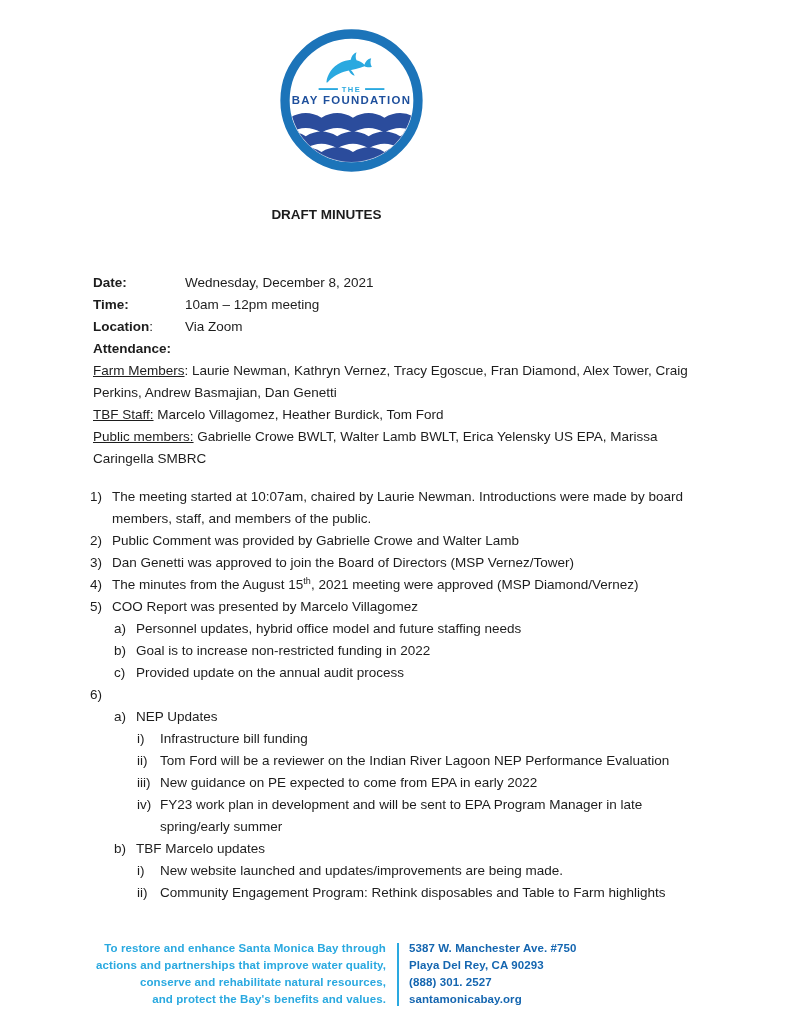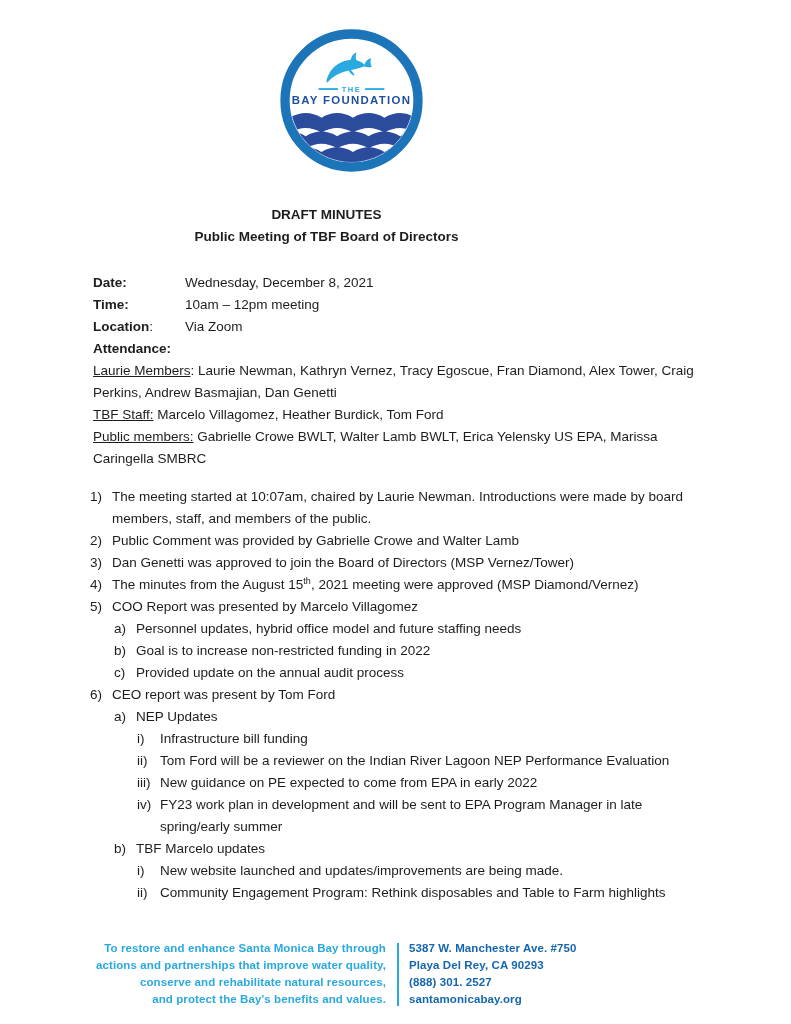--- a/index.html
+++ b/index.html
@@ -71,42 +71,41 @@
     <path fill="#2AA9E0" d="M96,57 C97.5,61.5 100.5,64.5 104.5,65.5 C103,61.5 101,59 98.8,57.2 Z"></path>
     <line x1="54" y1="84" x2="81" y2="84" stroke="#2AA9E0" stroke-width="2.6"></line>
     <line x1="119" y1="84" x2="146" y2="84" stroke="#2AA9E0" stroke-width="2.6"></line>
     <text x="100" y="88" text-anchor="middle" font-family="Liberation Sans, sans-serif" font-size="10.5" font-weight="bold" letter-spacing="2.2" fill="#2AA9E0">THE</text>
     <text x="100" y="105" text-anchor="middle" font-family="Liberation Sans, sans-serif" font-size="16" font-weight="bold" letter-spacing="1.8" fill="#1E4F9C">BAY FOUNDATION</text>
   </svg>
 </div>
 
 <div class="title-block">
   <div>DRAFT MINUTES</div>
-  <div>Public Meeting of TBF Board of Directors</div>
 </div>
 
 <div class="content">
 
   <div class="meta-row">
     <span class="meta-label"><span>Date:</span><span class="colon"></span></span>
     <span class="meta-value">Wednesday, December 8, 2021</span>
   </div>
   <div class="meta-row">
     <span class="meta-label"><span>Time:</span><span class="colon"></span></span>
     <span class="meta-value">10am – 12pm meeting</span>
   </div>
   <div class="meta-row">
     <span class="meta-label"><span>Location</span><span class="colon">:</span></span>
     <span class="meta-value">Via Zoom</span>
   </div>
 
   <div class="heading">Attendance:</div>
 
   <div class="att">
-    <p><span class="lead">Laurie Members</span><span>: </span><span>Laurie Newman, Kathryn Vernez, Tracy Egoscue, Fran Diamond, Alex Tower, Craig Perkins, Andrew Basmajian, Dan Genetti</span></p>
+    <p><span class="lead">Farm Members</span><span>: </span><span>Laurie Newman, Kathryn Vernez, Tracy Egoscue, Fran Diamond, Alex Tower, Craig Perkins, Andrew Basmajian, Dan Genetti</span></p>
     <p><span class="lead">TBF Staff:</span><span> </span><span>Marcelo Villagomez, Heather Burdick, Tom Ford</span></p>
     <p><span class="lead">Public members:</span><span> </span><span>Gabrielle Crowe BWLT, Walter Lamb BWLT, Erica Yelensky US EPA, Marissa Caringella SMBRC</span></p>
   </div>
 
   <div class="list">
     <div class="li lvl1">
         <span class="marker">1)</span>
         <span class="txt">The meeting started at 10:07am, chaired by Laurie Newman. Introductions were made by board members, staff, and members of the public.</span>
       </div>
     <div class="li lvl1">
@@ -132,21 +131,20 @@
     <div class="li lvl2">
         <span class="marker">b)</span>
         <span class="txt">Goal is to increase non-restricted funding in 2022</span>
       </div>
     <div class="li lvl2">
         <span class="marker">c)</span>
         <span class="txt">Provided update on the annual audit process</span>
       </div>
     <div class="li lvl1">
         <span class="marker">6)</span>
-        <span class="txt">CEO report was present by Tom Ford</span>
       </div>
     <div class="li lvl2">
         <span class="marker">a)</span>
         <span class="txt">NEP Updates</span>
       </div>
     <div class="li lvl3">
         <span class="marker">i)</span>
         <span class="txt">Infrastructure bill funding</span>
       </div>
     <div class="li lvl3">

